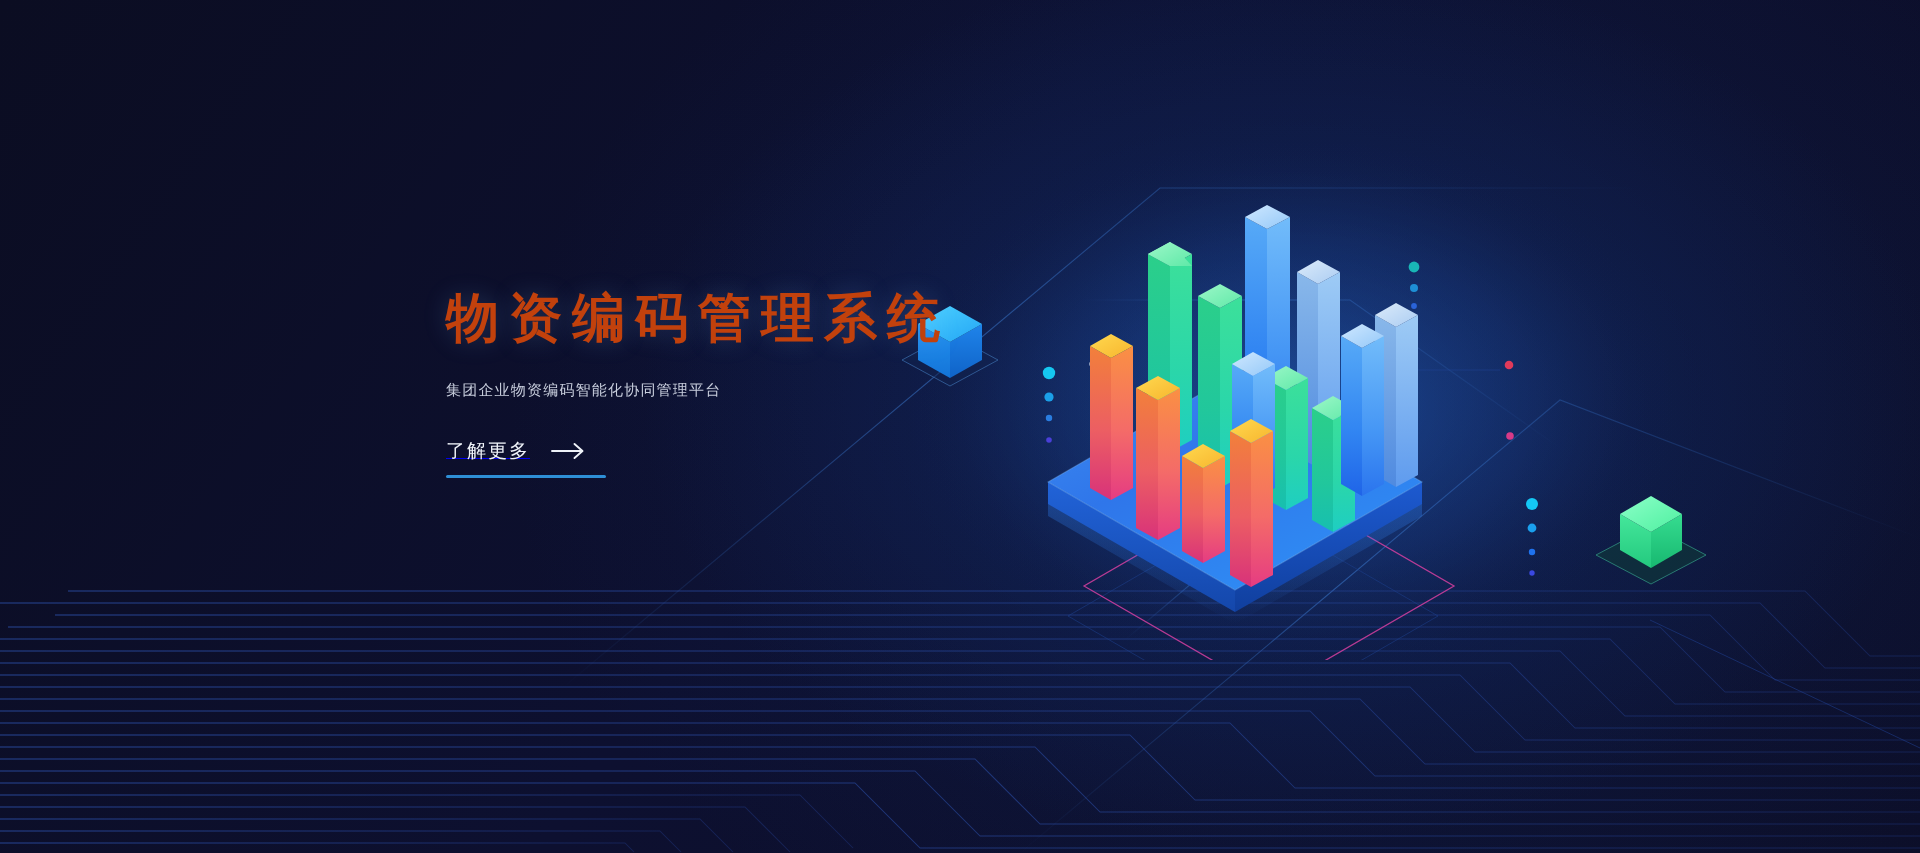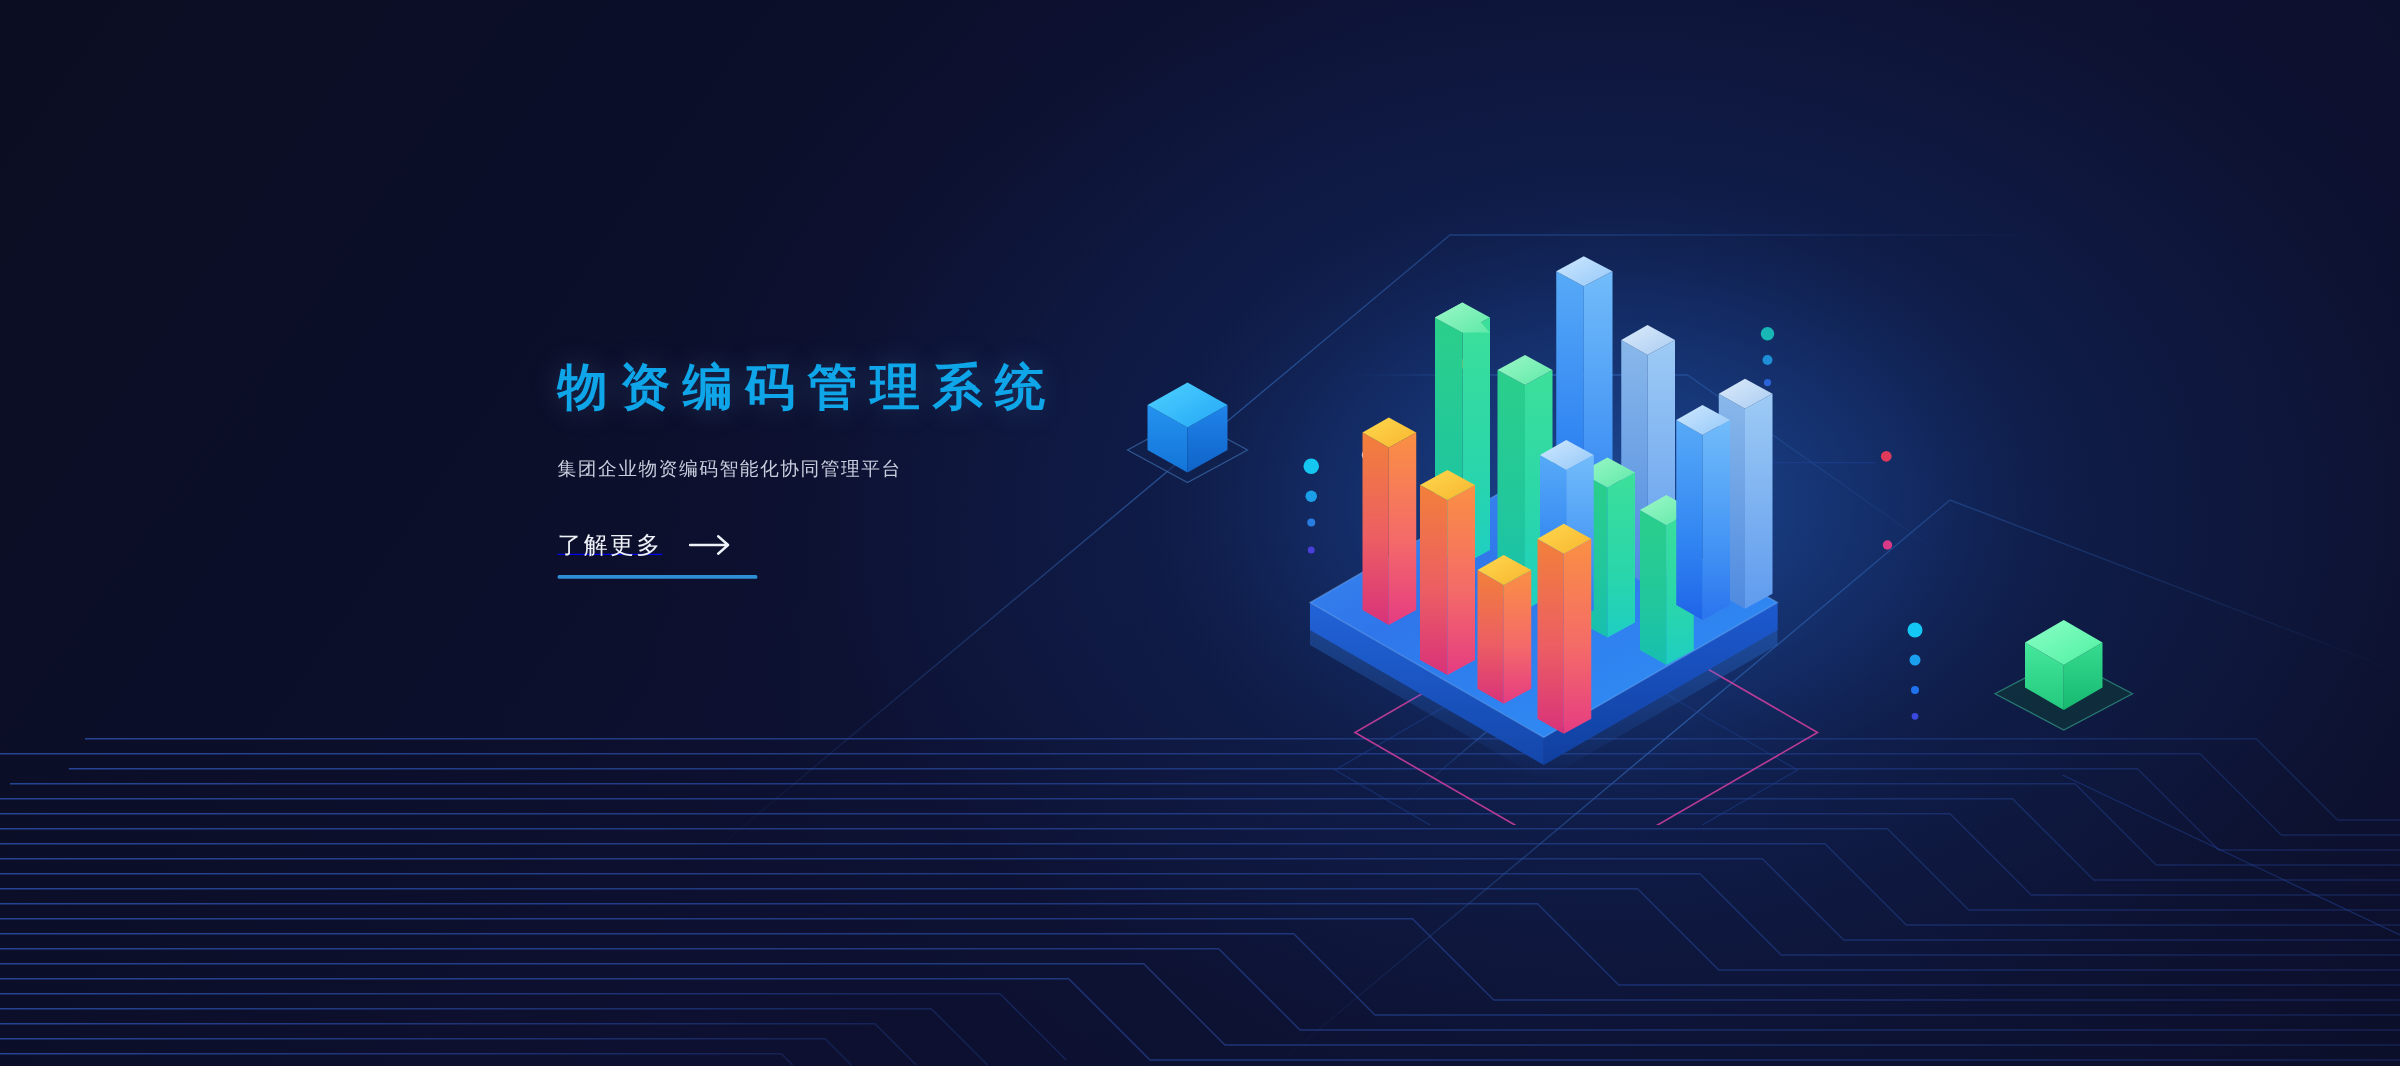--- a/index.html
+++ b/index.html
@@ -29,23 +29,23 @@
   .svg-layer{ position:absolute; inset:0; width:1920px; height:853px; }
 
   
   .content{
     position:absolute;
     left:446px; top:287px;
     width:640px;
     z-index:30;
   }
   .title{
-    font-size:40px;
+    font-size:53px;
     font-weight:700;
-    color:#0ea5e9;
+    color:#c2410c;
     letter-spacing:10px;
     line-height:1.16;
     white-space:nowrap;
     text-shadow:0 0 24px rgba(120,180,255,0.22);
   }
   .subtitle{
     margin-top:33px;
     font-size:15px;
     color:#c8cedd;
     letter-spacing:1.2px;

